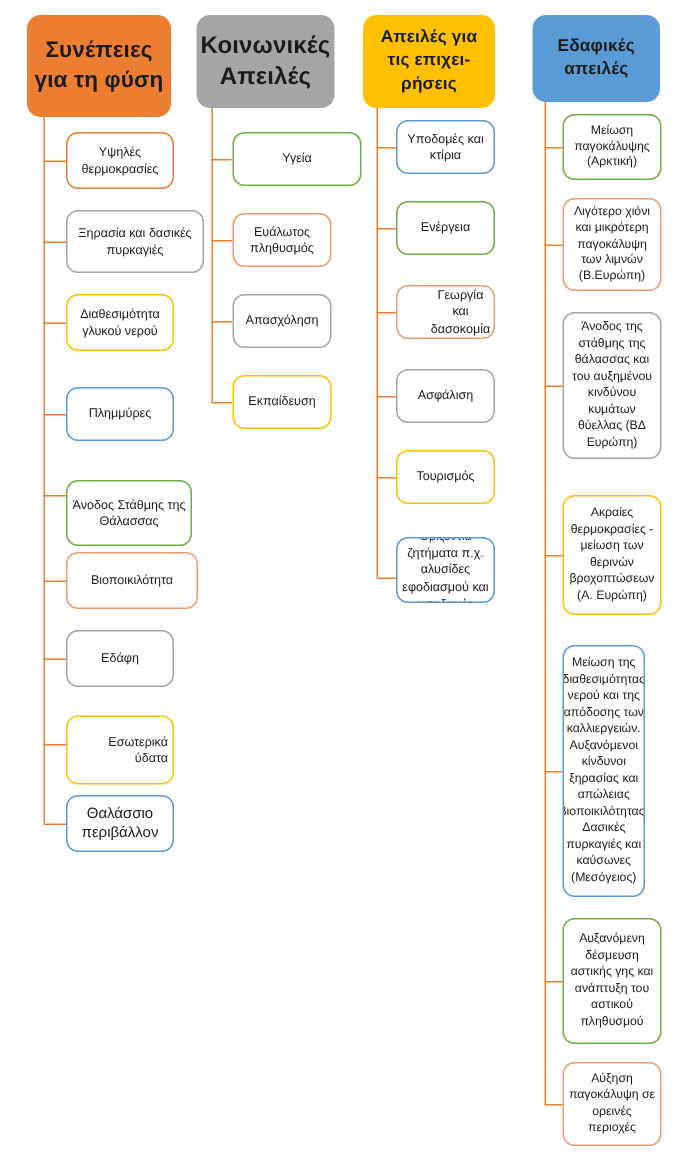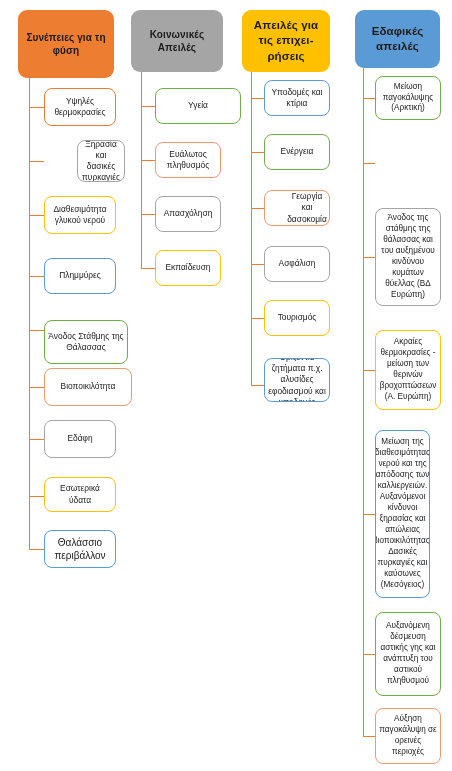--- a/index.html
+++ b/index.html
@@ -59,41 +59,41 @@
   .stub {
     position: absolute;
     height: 1.4px;
     background: #ed7d31;
   }
 </style>
 </head>
 <body>
 
 <div id="diagram">
-    <div class="col-header" style="left: 18px; top: 10px; width: 96px; height: 68px; background: rgb(237, 125, 49); color: rgb(27, 27, 27); font-size: 10px;">Συνέπειες για τη φύση</div>
+    <div class="col-header" style="left: 18px; top: 10px; width: 96px; height: 68px; background: rgb(237, 125, 49); color: rgb(27, 27, 27); font-size: 15px;">Συνέπειες για τη φύση</div>
     <div class="trunk" style="left: 29px; top: 78px; height: 471px; background: rgb(237, 125, 49);"></div>
     <div class="stub" style="left: 29px; top: 107px; width: 15px; background: rgb(237, 125, 49);"></div>
     <div class="node" style="left: 44px; top: 88px; width: 72px; height: 38px; border-color: rgb(237, 125, 49); font-size: 8.4px;">Υψηλές θερμοκρασίες</div>
     <div class="stub" style="left: 29px; top: 161px; width: 15px; background: rgb(237, 125, 49);"></div>
-    <div class="node" style="left: 44px; top: 140px; width: 48px; height: 42px; border-color: rgb(165, 165, 165); font-size: 8.4px; margin-left: 33px;">Ξηρασία και δασικές πυρκαγιές</div>
+    <div class="node" style="left: 44px; top: 140px; width: 92px; height: 42px; border-color: rgb(165, 165, 165); font-size: 8.4px;">Ξηρασία και δασικές πυρκαγιές</div>
     <div class="stub" style="left: 29px; top: 215px; width: 15px; background: rgb(237, 125, 49);"></div>
     <div class="node" style="left: 44px; top: 196px; width: 72px; height: 38px; border-color: rgb(255, 192, 0); font-size: 8.4px;">Διαθεσιμότητα γλυκού νερού</div>
     <div class="stub" style="left: 29px; top: 276px; width: 15px; background: rgb(237, 125, 49);"></div>
     <div class="node" style="left: 44px; top: 258px; width: 72px; height: 36px; border-color: rgb(91, 155, 213); font-size: 8.4px;">Πλημμύρες</div>
     <div class="stub" style="left: 29px; top: 330px; width: 15px; background: rgb(237, 125, 49);"></div>
     <div class="node" style="left: 44px; top: 320px; width: 84px; height: 44px; border-color: rgb(112, 173, 71); font-size: 8.4px;">Άνοδος Στάθμης της Θάλασσας</div>
     <div class="stub" style="left: 29px; top: 387px; width: 15px; background: rgb(237, 125, 49);"></div>
     <div class="node" style="left: 44px; top: 368px; width: 88px; height: 38px; border-color: rgb(237, 154, 110); font-size: 8.4px;">Βιοποικιλότητα</div>
     <div class="stub" style="left: 29px; top: 439px; width: 15px; background: rgb(237, 125, 49);"></div>
     <div class="node" style="left: 44px; top: 420px; width: 72px; height: 38px; border-color: rgb(165, 165, 165); font-size: 8.4px;">Εδάφη</div>
     <div class="stub" style="left: 29px; top: 496px; width: 15px; background: rgb(237, 125, 49);"></div>
-    <div class="node" style="left: 44px; top: 477px; width: 72px; height: 35px; border-color: rgb(255, 192, 0); font-size: 8.4px;">Εσωτερικά ύδατα</div>
+    <div class="node" style="left: 44px; top: 477px; width: 72px; height: 46px; border-color: rgb(255, 192, 0); font-size: 8.4px; text-align: right;">Εσωτερικά ύδατα</div>
     <div class="stub" style="left: 29px; top: 549px; width: 15px; background: rgb(237, 125, 49);"></div>
     <div class="node" style="left: 44px; top: 530px; width: 72px; height: 38px; border-color: rgb(91, 155, 213); font-size: 10px;">Θαλάσσιο περιβάλλον</div>
-    <div class="col-header" style="left: 131px; top: 10px; width: 92px; height: 62px; background: rgb(165, 165, 165); color: rgb(27, 27, 27); font-size: 10px;">Κοινωνικές Απειλές</div>
+    <div class="col-header" style="left: 131px; top: 10px; width: 92px; height: 62px; background: rgb(165, 165, 165); color: rgb(27, 27, 27); font-size: 16px;">Κοινωνικές Απειλές</div>
     <div class="trunk" style="left: 141px; top: 72px; height: 196px; background: rgb(237, 125, 49);"></div>
     <div class="stub" style="left: 141px; top: 106px; width: 14px; background: rgb(237, 125, 49);"></div>
     <div class="node" style="left: 155px; top: 88px; width: 86px; height: 36px; border-color: rgb(112, 173, 71); font-size: 8.4px;">Υγεία</div>
     <div class="stub" style="left: 141px; top: 160px; width: 14px; background: rgb(237, 125, 49);"></div>
     <div class="node" style="left: 155px; top: 142px; width: 66px; height: 36px; border-color: rgb(237, 154, 110); font-size: 8.4px;">Ευάλωτος πληθυσμός</div>
     <div class="stub" style="left: 141px; top: 214px; width: 14px; background: rgb(237, 125, 49);"></div>
     <div class="node" style="left: 155px; top: 196px; width: 66px; height: 36px; border-color: rgb(165, 165, 165); font-size: 8.4px;">Απασχόληση</div>
     <div class="stub" style="left: 141px; top: 268px; width: 14px; background: rgb(237, 125, 49);"></div>
     <div class="node" style="left: 155px; top: 250px; width: 66px; height: 36px; border-color: rgb(255, 192, 0); font-size: 8.4px;">Εκπαίδευση</div>
     <div class="col-header" style="left: 242px; top: 10px; width: 88px; height: 62px; background: rgb(255, 192, 0); color: rgb(27, 27, 27); font-size: 11.5px;">Απειλές για τις επιχει-ρήσεις</div>
@@ -108,20 +108,21 @@
     <div class="node" style="left: 264px; top: 246px; width: 66px; height: 36px; border-color: rgb(165, 165, 165); font-size: 8.4px;">Ασφάλιση</div>
     <div class="stub" style="left: 251px; top: 318px; width: 13px; background: rgb(237, 125, 49);"></div>
     <div class="node" style="left: 264px; top: 300px; width: 66px; height: 36px; border-color: rgb(255, 192, 0); font-size: 8.4px;">Τουρισμός</div>
     <div class="stub" style="left: 251px; top: 385px; width: 13px; background: rgb(237, 125, 49);"></div>
     <div class="node" style="left: 264px; top: 358px; width: 66px; height: 44px; border-color: rgb(91, 155, 213); font-size: 8.4px; text-align: center;">Οριζόντια ζητήματα π.χ. αλυσίδες εφοδιασμού και υποδομές</div>
     <div class="col-header" style="left: 355px; top: 10px; width: 85px; height: 58px; background: rgb(91, 155, 213); color: rgb(27, 27, 27); font-size: 11.5px;">Εδαφικές απειλές</div>
     <div class="trunk" style="left: 363px; top: 68px; height: 668px; background: rgb(237, 125, 49);"></div>
     <div class="stub" style="left: 363px; top: 98px; width: 12px; background: rgb(237, 125, 49);"></div>
     <div class="node" style="left: 375px; top: 76px; width: 66px; height: 44px; border-color: rgb(112, 173, 71); font-size: 8.2px;">Μείωση παγοκάλυψης (Αρκτική)</div>
     <div class="stub" style="left: 363px; top: 163px; width: 12px; background: rgb(237, 125, 49);"></div>
+    <div class="node" style="left: 375px; top: 132px; width: 66px; height: 62px; border-color: rgb(237, 154, 110); font-size: 8.2px;">Λιγότερο χιόνι και μικρότερη παγοκάλυψη των λιμνών (Β.Ευρώπη)</div>
     <div class="stub" style="left: 363px; top: 257px; width: 12px; background: rgb(237, 125, 49);"></div>
     <div class="node" style="left: 375px; top: 208px; width: 66px; height: 98px; border-color: rgb(165, 165, 165); font-size: 8.2px;">Άνοδος της στάθμης της θάλασσας και του αυξημένου κινδύνου κυμάτων θύελλας  (ΒΔ Ευρώπη)</div>
     <div class="stub" style="left: 363px; top: 370px; width: 12px; background: rgb(237, 125, 49);"></div>
     <div class="node" style="left: 375px; top: 330px; width: 66px; height: 80px; border-color: rgb(255, 192, 0); font-size: 8.2px;">Ακραίες θερμοκρασίες - μείωση των θερινών βροχοπτώσεων (Α. Ευρώπη)</div>
     <div class="stub" style="left: 363px; top: 514px; width: 12px; background: rgb(237, 125, 49);"></div>
     <div class="node" style="left: 375px; top: 430px; width: 55px; height: 168px; border-color: rgb(91, 155, 213); font-size: 8.2px;">Μείωση της διαθεσιμότητας νερού και της απόδοσης των καλλιεργειών. Αυξανόμενοι κίνδυνοι ξηρασίας και απώλειας βιοποικιλότητας. Δασικές πυρκαγιές και καύσωνες (Μεσόγειος)</div>
     <div class="stub" style="left: 363px; top: 654px; width: 12px; background: rgb(237, 125, 49);"></div>
     <div class="node" style="left: 375px; top: 612px; width: 66px; height: 84px; border-color: rgb(112, 173, 71); font-size: 8.2px;">Αυξανόμενη δέσμευση αστικής γης και ανάπτυξη του αστικού πληθυσμού</div>
     <div class="stub" style="left: 363px; top: 736px; width: 12px; background: rgb(237, 125, 49);"></div>
     <div class="node" style="left: 375px; top: 708px; width: 66px; height: 56px; border-color: rgb(237, 154, 110); font-size: 8.2px;">Αύξηση παγοκάλυψη σε ορεινές περιοχές</div>

